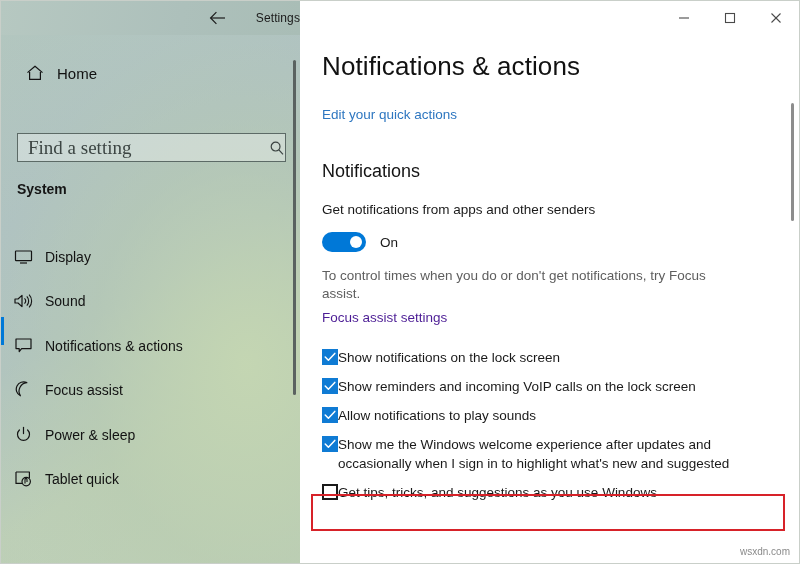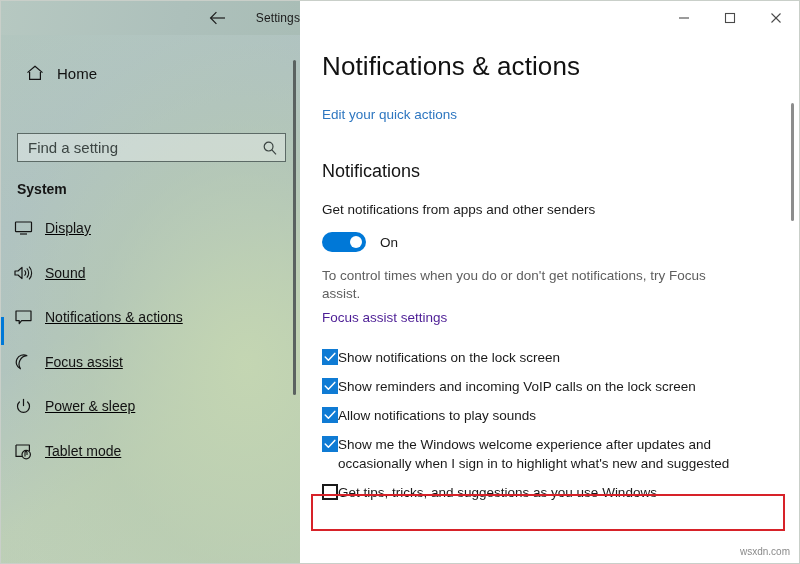--- a/index.html
+++ b/index.html
@@ -117,22 +117,22 @@
     box-sizing: border-box;
     display: flex;
     align-items: center;
     cursor: text;
   }
   .search-input {
     flex: 1;
     border: 0;
     outline: 0;
     background: transparent;
-    font-family: Liberation Sans, sans-serif;
-    font-size: 15px;
+    font-family: Liberation Serif, serif;
+    font-size: 19px;
     color: #2a2f2d;
     padding: 0 6px 0 10px;
   }
   .search-input::placeholder { color: #3c4543; opacity: 1; }
   .search-icon {
     width: 30px;
     display: flex;
     align-items: center;
     justify-content: center;
   }
@@ -145,23 +145,22 @@
   }
   .nav {
     position: absolute;
     left: 0; top: 185px;
     width: 299px;
   }
   .nav-item {
     position: relative;
     height: 44.5px;
     display: flex;
-    align-items: flex-start;
-    cursor: pointer;
-    text-decoration: underline;
+    align-items: flex-end;
+    cursor: pointer;
   }
   .nav-item .sel-bar {
     position: absolute;
     left: 0; top: 8px;
     width: 3px;
     height: 28px;
     background: #0078d7;
     display: none;
   }
   .nav-item.selected .sel-bar { display: block; }
@@ -456,21 +455,21 @@
 
         <div class="nav-item">
 
           <div class="nav-icon">
             <svg width="19" height="17" viewBox="0 0 19 17">
               <path d="M2 2 L15.4 2 L15.4 8 M2 2 L2 13.4 L8 13.4" fill="none" stroke="#141414" stroke-width="1.2" stroke-linejoin="round"></path>
               <circle cx="12.2" cy="11.6" r="4.2" fill="none" stroke="#141414" stroke-width="1.2"></circle>
               <path d="M11 13.6 L11 9.4 A1 1 0 0 1 13 9.4 L13 12" fill="none" stroke="#141414" stroke-width="1.1"></path>
             </svg>
           </div>
-          <div class="nav-label">Tablet mode</div>
+          <div class="nav-label">Tablet quick</div>
         </div>
 
       </div>
 
       <div class="sidebar-scrollbar"></div>
     </div>
   </div>
 
   <div class="content">
 

